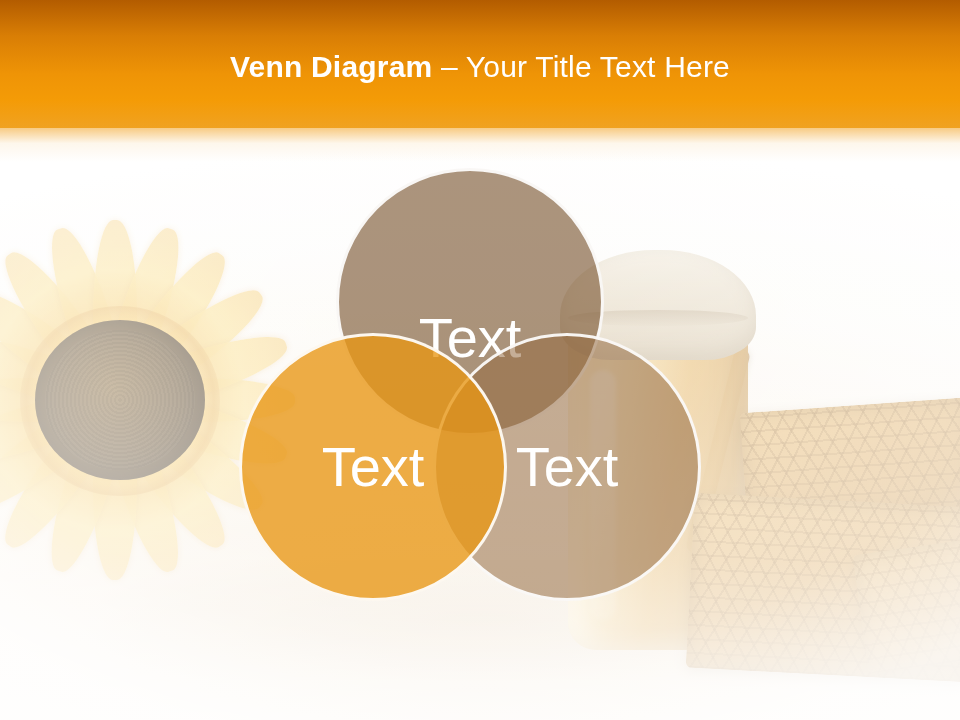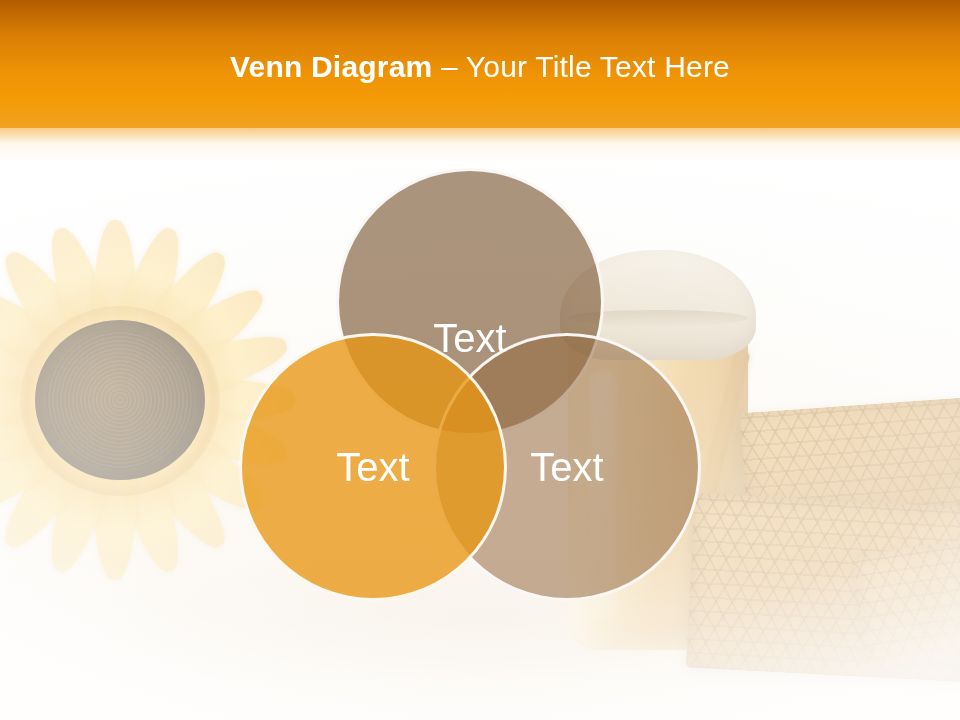--- a/index.html
+++ b/index.html
@@ -202,21 +202,21 @@
   .circle {
     position: absolute;
     border-radius: 50%;
     border: 3px solid rgba(255,255,255,0.92);
     display: flex;
     align-items: center;
     justify-content: center;
     box-sizing: border-box;
   }
   .circle span {
-    font-size: 40px;
+    font-size: 56px;
     color: #ffffff;
     line-height: 1;
     pointer-events: none;
   }
   #circle-top {
     left: 336px; top: 168px;
     width: 268px; height: 268px;
     background: rgba(120, 82, 45, 0.62);
   }
   #circle-top span { transform: translateY(36px); }

